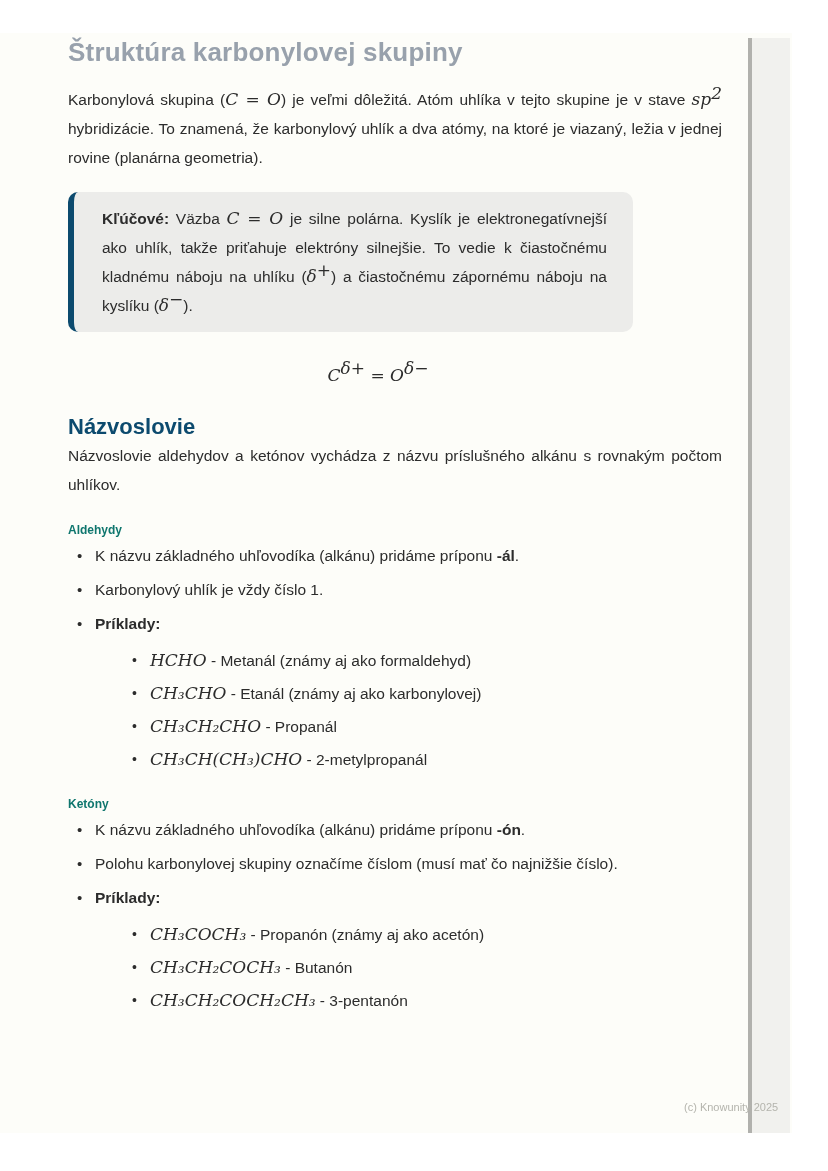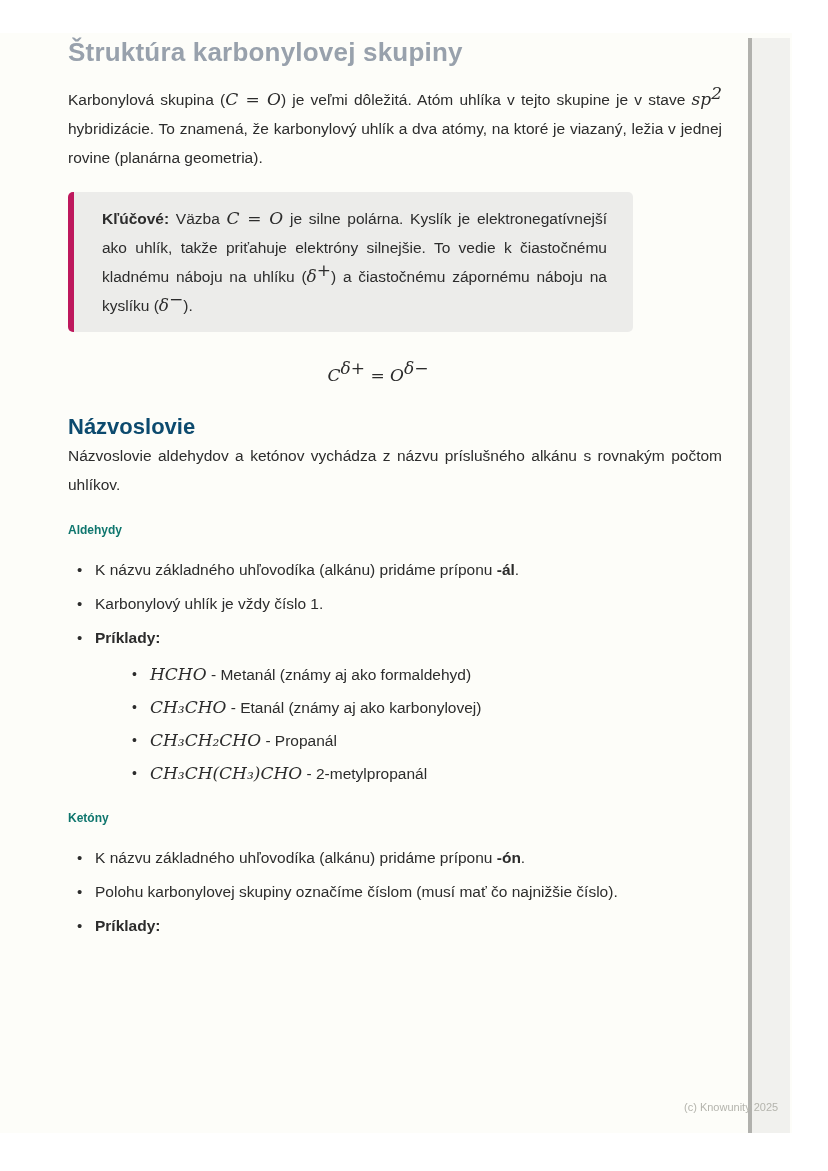--- a/index.html
+++ b/index.html
@@ -13,33 +13,33 @@
 
   h1.doc-title { font-size:26px; font-weight:700; color:#98a1ac; line-height:30px; letter-spacing:0.2px; }
   h2.doc-h2   { font-size:22px;  font-weight:700; color:#0c4a6e; line-height:28px; margin-top:26px; }
   h3.doc-h3   { font-size:12px;  font-weight:700; color:#0f766e; line-height:26px; margin-top:18px; }
 
   p.body-p { font-size:15.5px; line-height:29px; text-align:justify; color:#2c2c2c; }
   .mt-p1 { margin-top:18px; }
   .mt-p2 { margin-top:26px; }
   .mt-p3 { }
 
-  .callout { margin-top:20px; width:565px; background:#ececea; border-left:6px solid #be185d;
-             border-radius:5px; padding:12px 26px 12px 28px; }
+  .callout { margin-top:20px; width:565px; background:#ececea; border-left:6px solid #0c4a6e;
+             border-radius:10px; padding:12px 26px 12px 28px; }
   .callout p { font-size:15.5px; line-height:29px; text-align:justify; }
 
   .formula-block { margin-top:32px; width:620px; text-align:center; font-size:17px; line-height:22px; }
 
   .math { font-family:"DejaVu Serif", serif; font-style:italic; font-size:17px; }
   .formula-block .math { font-size:17px; }
   .b { font-weight:700; }
   sup { font-size:10.5px; line-height:0; }
   .formula-block sup { font-size:12px; }
 
-  ul.doc-list { list-style:none; margin-top:14px; }
+  ul.doc-list { list-style:none; margin-top:0; }
   ul.doc-list > li { position:relative; padding-left:27px; font-size:15.5px; line-height:26px; margin-bottom:8px; }
   ul.doc-list > li::before { content:"\2022"; position:absolute; left:9px; top:0; font-size:15px; color:#2c2c2c; }
   ul.nested { list-style:none; margin-top:10px; margin-left:28px; }
   ul.nested > li { position:relative; padding-left:27px; font-size:15.5px; line-height:26px; margin-bottom:6px; }
   ul.nested > li::before { content:"\2022"; position:absolute; left:9px; top:0; font-size:14px; color:#2c2c2c; }
 
   .edge-bar { position:absolute; left:748px; top:38px; width:42px; height:1095px; background:#f1f1ee;
               border-left:4px solid #b1b1ad; }
 
   .watermark { position:absolute; left:684px; top:1101px; font-size:11px; color:#b4b4ad; z-index:5; white-space:nowrap; }
@@ -81,20 +81,25 @@
       </li>
     </ul>
 
     <h3 class="doc-h3">Ketóny</h3>
 
     <ul class="doc-list">
       <li><span>K názvu základného uhľovodíka (alkánu) pridáme príponu </span><span class="b">-ón</span><span>.</span></li>
       <li><span>Polohu karbonylovej skupiny označíme číslom (musí mať čo najnižšie číslo).</span></li>
       <li>
         <span><span class="b">Príklady:</span></span>
+        <ul class="nested">
+          <li><span class="math">CH₃COCH₃</span><span> - Propanón (známy aj ako acetón)</span></li>
+          <li><span class="math">CH₃CH₂COCH₃</span><span> - Butanón</span></li>
+          <li><span class="math">CH₃CH₂COCH₂CH₃</span><span> - 3-pentanón</span></li>
+        </ul>
       </li>
     </ul>
 
   </div>
 </div>
 
 <div class="edge-bar"></div>
 
 <div class="watermark">(c) Knowunity 2025</div>
 

